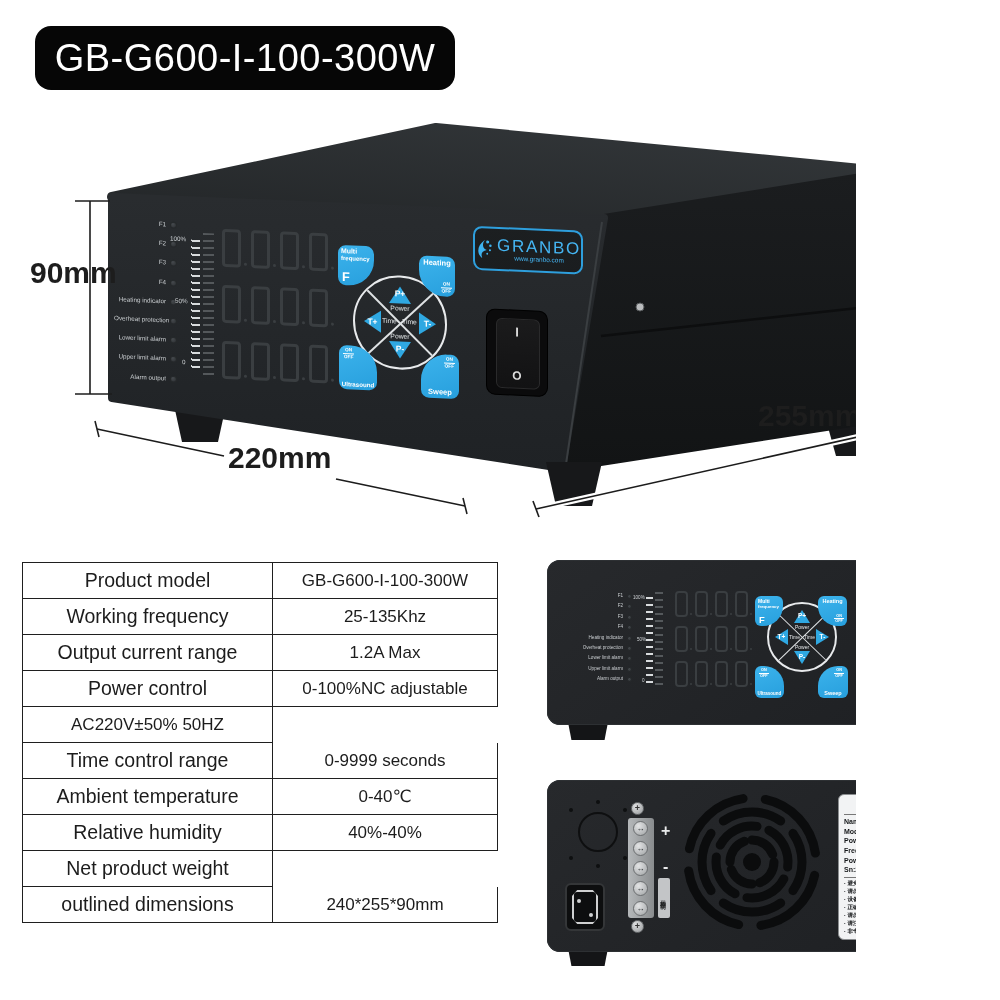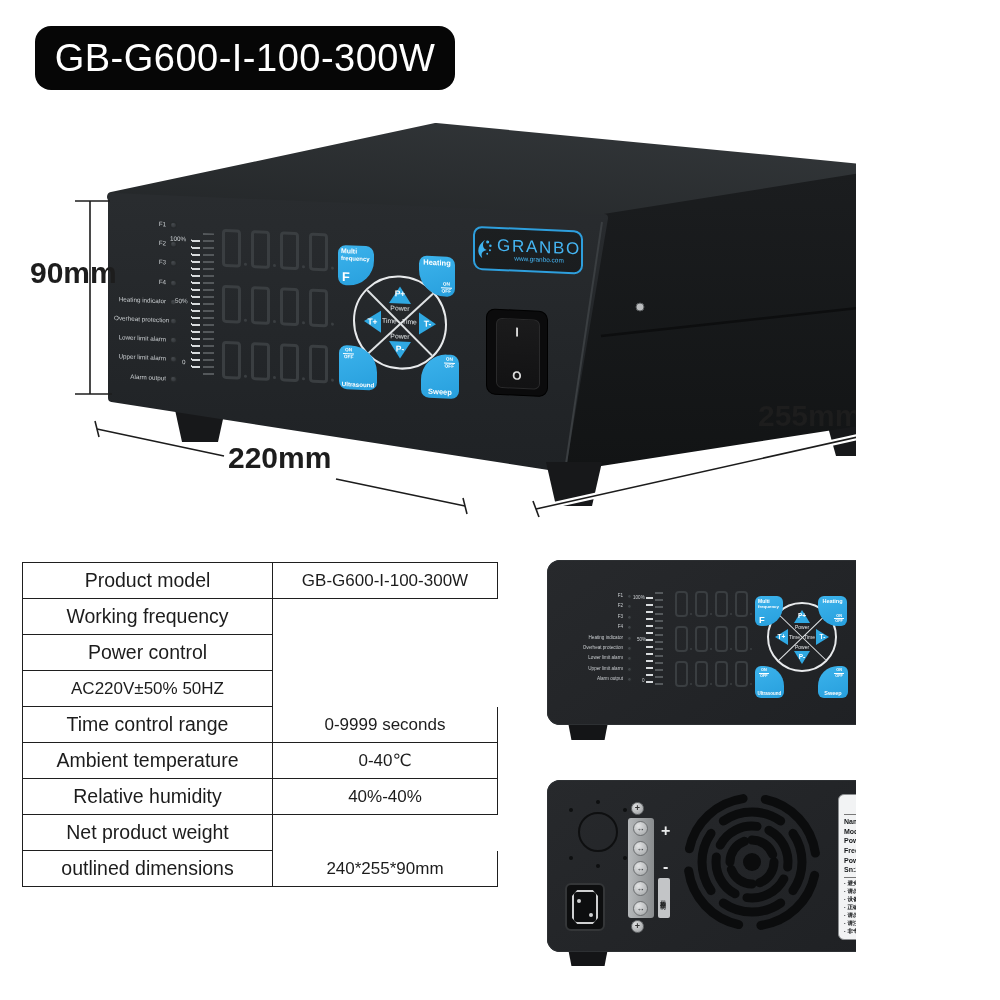--- a/index.html
+++ b/index.html
@@ -287,23 +287,29 @@
       </div>
     </div>
 
   <div class="spec-table" id="spec-table">
       <div class="spec-row">
         <div class="spec-cell spec-label">Product model</div>
         <div class="spec-cell spec-value">GB-G600-I-100-300W</div>
       </div>
       <div class="spec-row">
         <div class="spec-cell spec-label">Working frequency</div>
+        <div class="spec-cell spec-value">25-135Khz</div>
+      </div>
+      <div class="spec-row">
+        <div class="spec-cell spec-label">Output current range</div>
+        <div class="spec-cell spec-value">1.2A  Max</div>
       </div>
       <div class="spec-row">
         <div class="spec-cell spec-label">Power control</div>
+        <div class="spec-cell spec-value">0-100%NC adjustable</div>
       </div>
       <div class="spec-row">
         <div class="spec-cell spec-value">AC220V±50% 50HZ</div>
       </div>
       <div class="spec-row">
         <div class="spec-cell spec-label">Time control range</div>
         <div class="spec-cell spec-value">0-9999 seconds</div>
       </div>
       <div class="spec-row">
         <div class="spec-cell spec-label">Ambient temperature</div>

